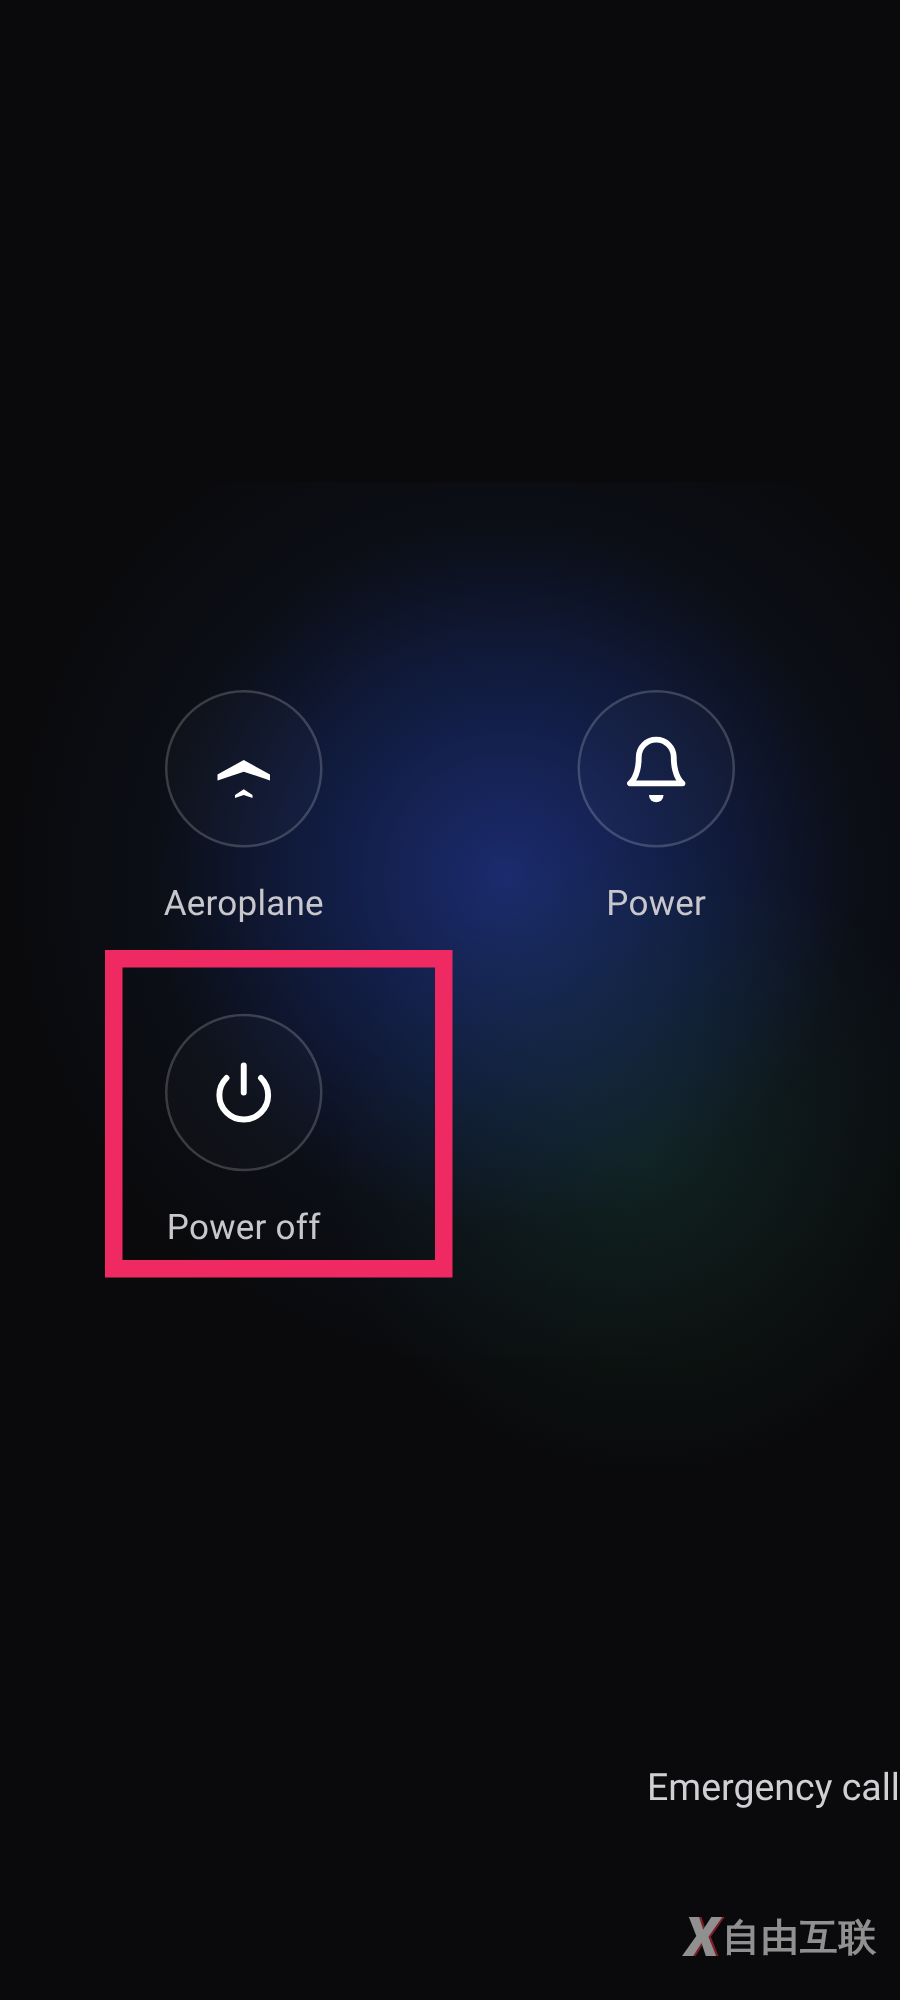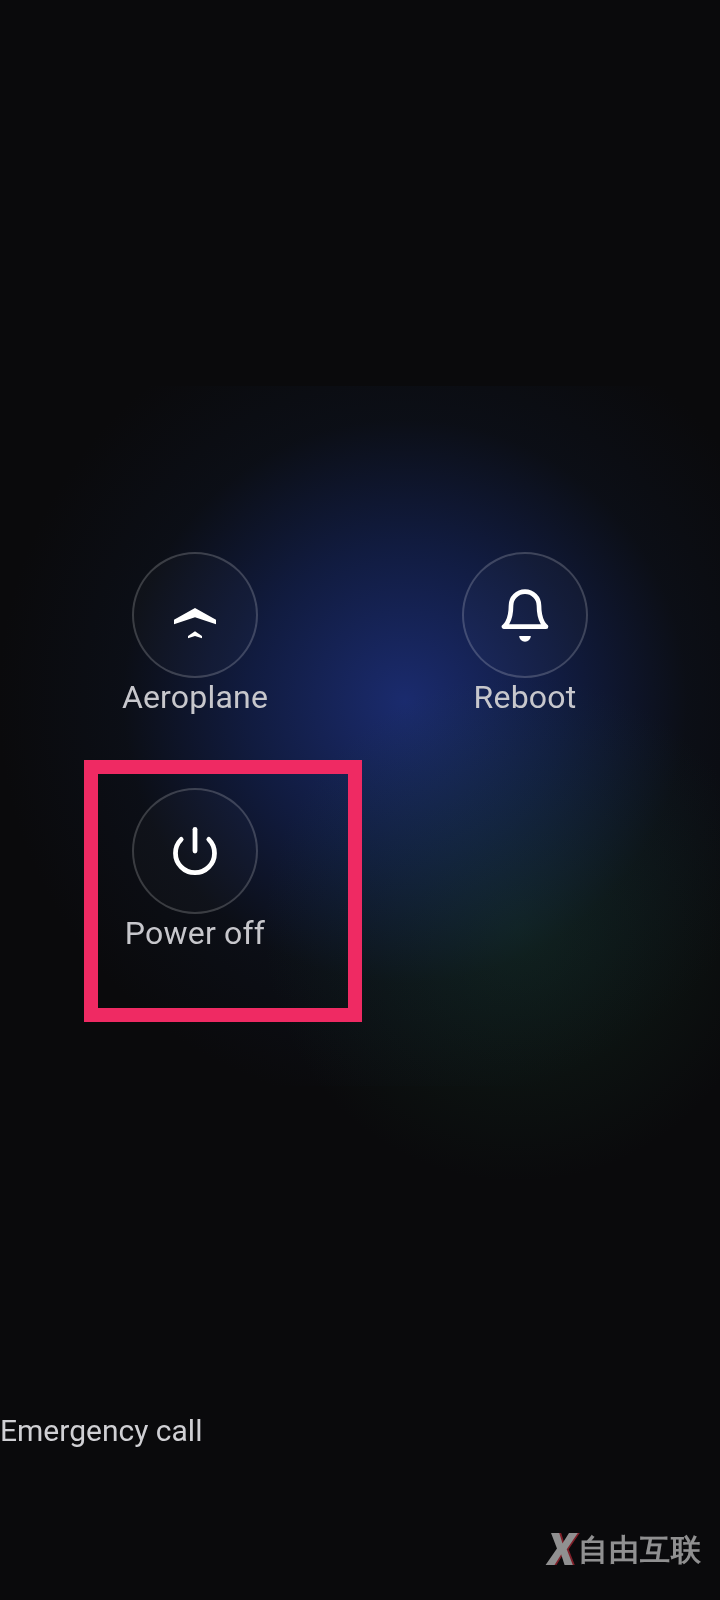--- a/index.html
+++ b/index.html
@@ -55,41 +55,42 @@
     width: 126px;
     height: 126px;
     border-radius: 50%;
     border: 2px solid rgba(255,255,255,0.18);
     display: flex;
     align-items: center;
     justify-content: center;
     background: rgba(255,255,255,0.02);
   }
   .label {
-    font-size: 32px;
+    margin-top: 28px;
+    font-size: 28px;
     color: #c7c7cc;
     font-weight: 400;
     letter-spacing: 0.2px;
   }
   .highlight-box {
     position: absolute;
     top: 760px;
     left: 84px;
     width: 278px;
     height: 262px;
     border: 14px solid #ef2a63;
     box-sizing: border-box;
     pointer-events: none;
   }
   .emergency {
     position: absolute;
     bottom: 152px;
     left: 0;
     width: 100%;
-    text-align: left;
+    text-align: right;
     font-size: 30px;
     color: #d0d0d4;
     font-weight: 400;
   }
   .watermark {
     position: absolute;
     bottom: 24px;
     right: 18px;
     display: flex;
     align-items: center;
@@ -133,21 +134,21 @@
 
   <div class="option">
     <div class="circle">
       <span>
         <svg width="56" height="56" viewBox="0 0 24 24" fill="none" stroke="#ffffff" stroke-width="2" stroke-linecap="round" stroke-linejoin="round">
           <path d="M18 8a6 6 0 0 0-12 0c0 7-3 9-3 9h18s-3-2-3-9"></path>
           <path d="M9.5 21a2.5 2.5 0 0 0 5 0" fill="#ffffff" stroke="none"></path>
         </svg>
       </span>
     </div>
-    <div class="label">Reboot</div>
+    <div class="label">Power</div>
   </div>
 
 
   <div class="option">
     <div class="circle">
       <span>
         <svg width="52" height="52" viewBox="0 0 24 24" fill="none" stroke="#ffffff" stroke-width="2.2" stroke-linecap="round" stroke-linejoin="round">
           <path d="M18.36 6.64a9 9 0 1 1-12.73 0"></path>
           <line x1="12" y1="2" x2="12" y2="12"></line>
         </svg>

